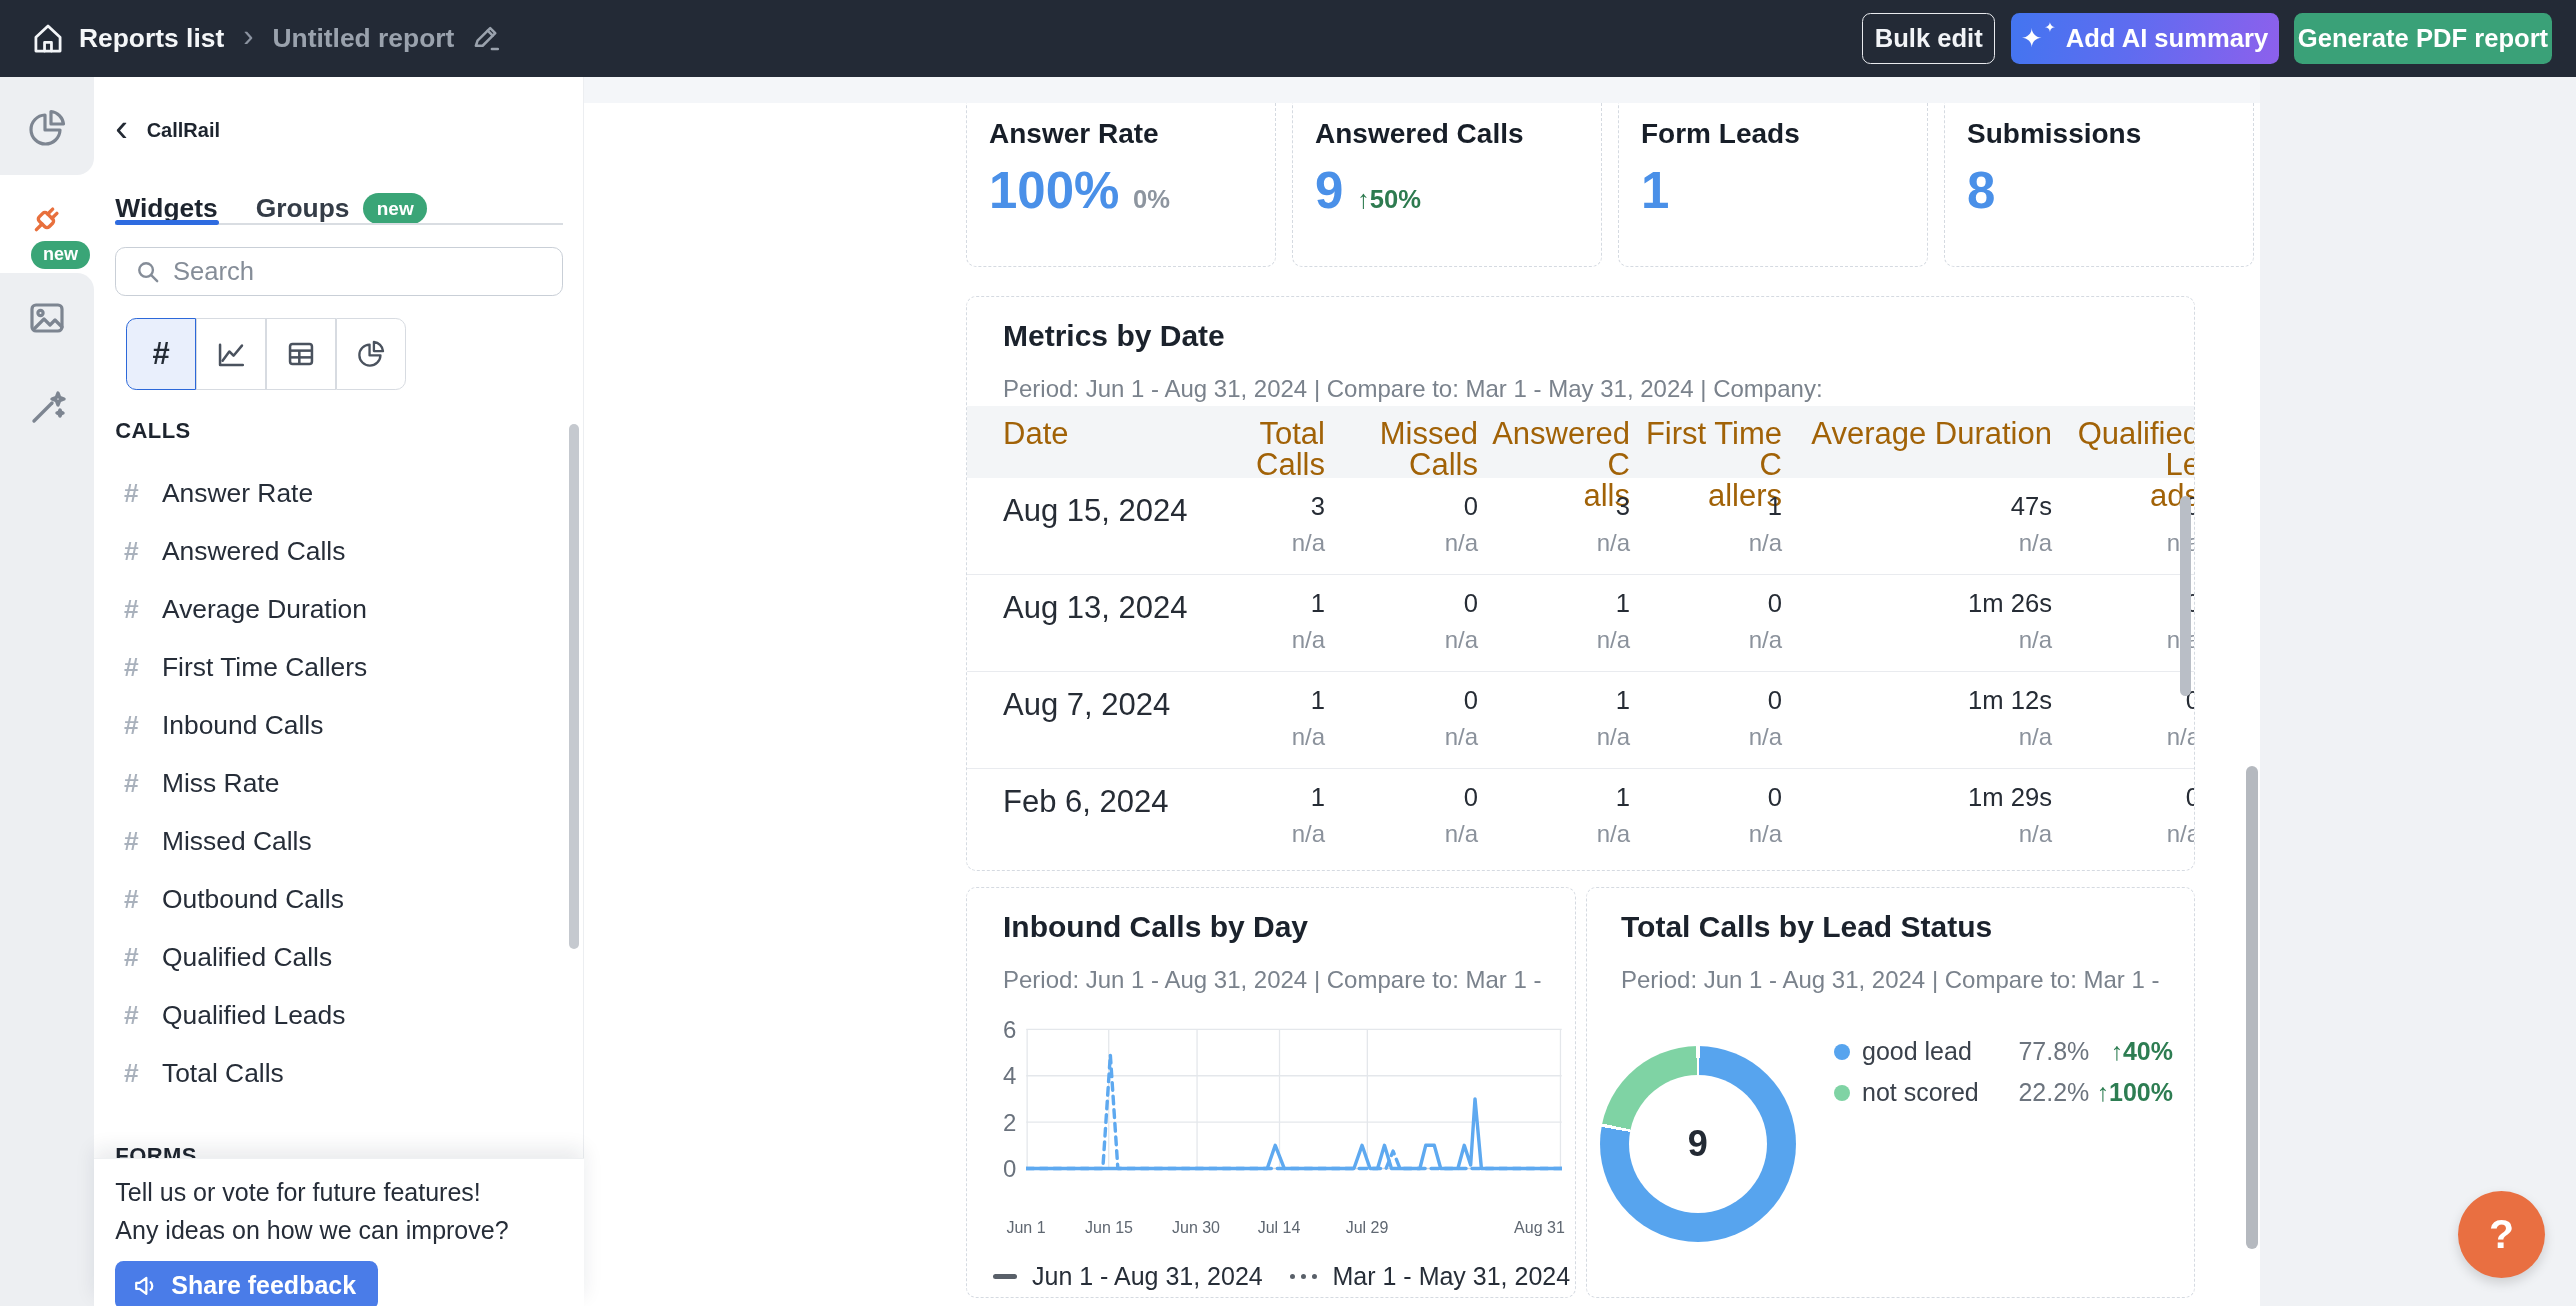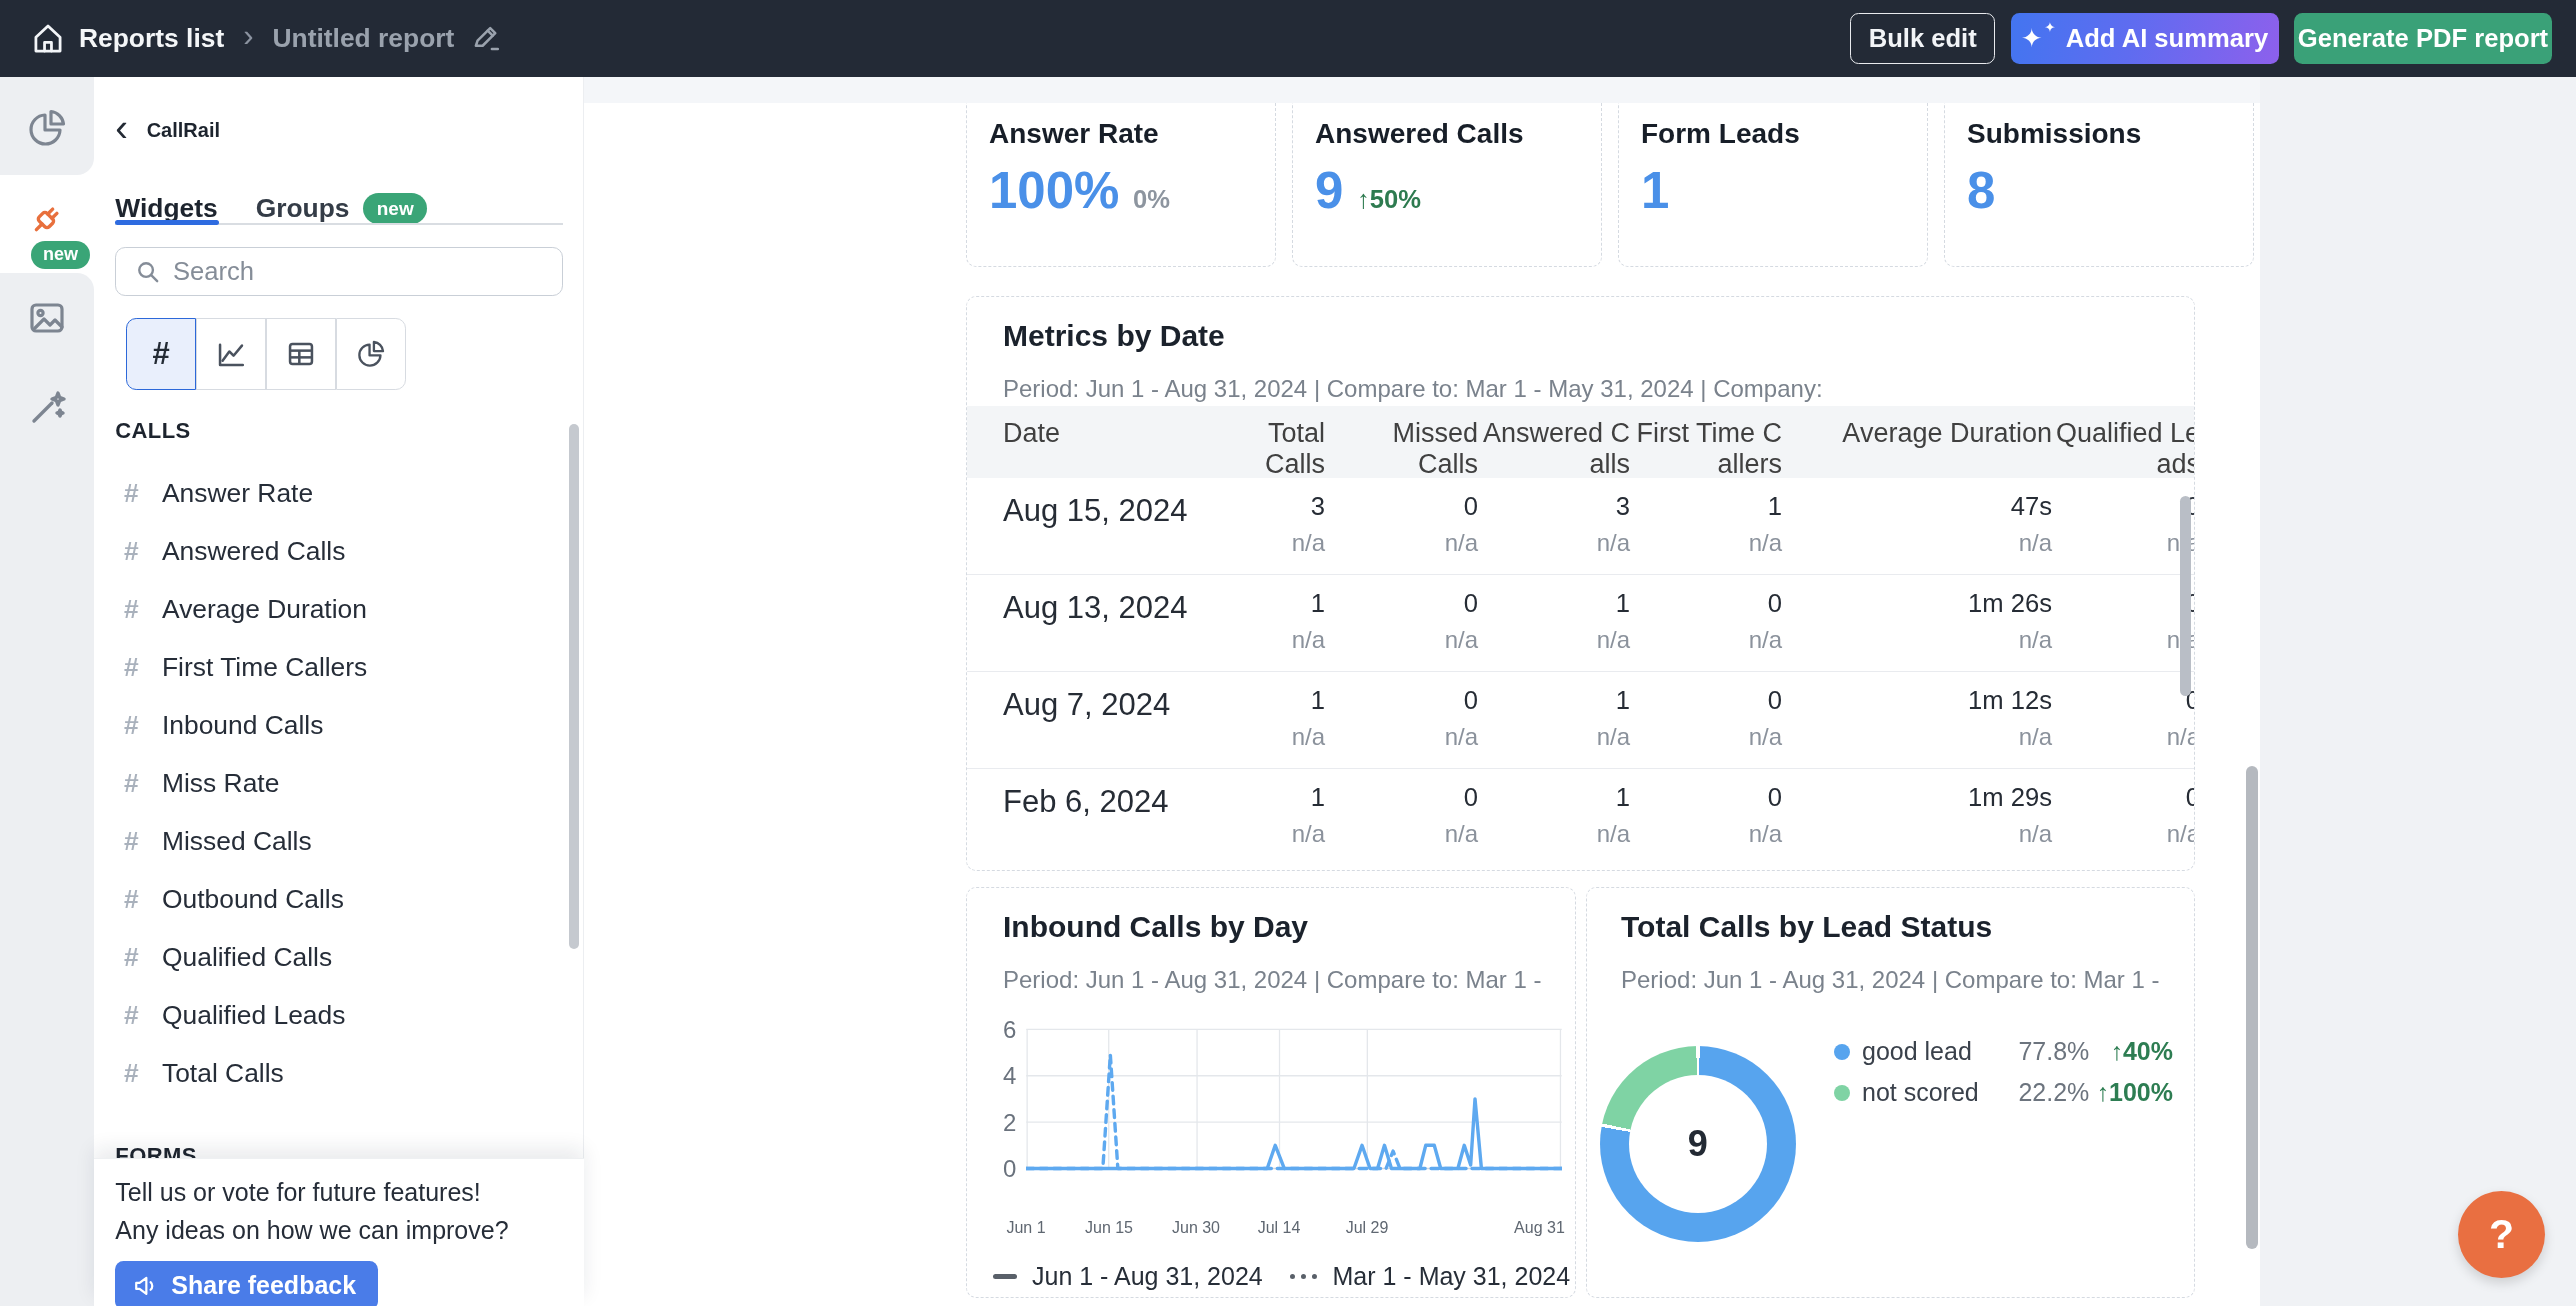--- a/index.html
+++ b/index.html
@@ -9,21 +9,21 @@
 
   
   .topbar { position:absolute; left:0; top:0; width:2576px; height:77px; background:#232a36; display:flex; align-items:center; }
   .crumb-home { margin-left:29px; width:38px; height:38px; color:#f3f5f8; flex:0 0 auto; }
   .crumb-root { margin-left:12px; color:#f4f6f8; font-size:26.4px; font-weight:700; }
   .crumb-sep { margin:0 19px; color:#8b93a0; font-size:31px; line-height:1; padding-bottom:5.1px; }
   .crumb-current { color:#9aa2ad; font-size:26.4px; font-weight:700; }
   .crumb-edit { margin-left:15.4px; width:32px; height:32px; color:#9aa2ad; }
   .topbar-actions { margin-left:auto; margin-right:24px; display:flex; align-items:center; gap:15.4px; }
   .btn { height:51px; border-radius:8.5px; display:flex; align-items:center; justify-content:center; font-size:25.6px; font-weight:700; cursor:pointer; }
-  .btn-bulk { width:145px; background:transparent; border:1.7px solid #e8eaee; color:#f2f4f7; }
+  .btn-bulk { width:133px; background:transparent; border:1.7px solid #e8eaee; color:#f2f4f7; }
   .btn-ai { width:268px; background:linear-gradient(100deg,#4375f0 0%,#5f6cf0 45%,#8d60ec 100%); color:#fff; gap:10.2px; }
   .spark-big { font-size:25.6px; line-height:1; }
   .spark-small { font-size:13.6px; line-height:1; margin-left:-8.5px; margin-top:-22px; }
   .btn-pdf { width:258px; background:#3aa178; color:#fff; }
 
   
   .rail { position:absolute; left:0; top:77px; width:94px; height:1230px; background:#fff; }
   .rail-gray-top { position:absolute; left:0; top:0; width:94px; height:98px; background:#edeff2; border-radius:0 0 17px 0; }
   .rail-gray-bottom { position:absolute; left:0; top:196px; width:94px; height:1034px; background:#edeff2; border-radius:0 17px 0 0; }
   .rail-item { position:absolute; left:0; width:94px; height:82px; display:flex; align-items:center; justify-content:center; cursor:pointer; }
@@ -84,21 +84,21 @@
   .card-period { position:absolute; left:36px; top:78px; font-size:24px; color:#7a828c; white-space:nowrap; overflow:hidden; }
   .mt-header { position:absolute; left:0; top:109px; width:1233px; height:72px; background:#f3f5f7; display:flex; padding-left:36px; }
   .mt-rows { position:absolute; left:0; top:181px; width:1233px; }
   .mt-row { display:flex; padding-left:36px; height:97px; position:relative; }
   .mt-row.divided { border-bottom:1.7px solid #e9ebef; }
   .col { flex:0 0 auto; }
   .col-date { width:213px; text-align:left; }
   .col-n0 { width:109px; } .col-n1 { width:153px; } .col-n2 { width:152px; }
   .col-n3 { width:152px; } .col-n4 { width:270px; } .col-n5 { width:148px; }
   .num { text-align:right; }
-  .mt-header .col { padding-top:12px; font-size:27px; color:#404040; line-height:31px; }
+  .mt-header .col { padding-top:12px; font-size:31px; color:#a16207; line-height:31px; }
   .mt-row .cell-date { padding-top:15.4px; font-size:31px; color:#262c35; }
   .mt-row .cv { display:block; padding-top:13.6px; font-size:25.6px; color:#262c35; }
   .mt-row .cna { display:block; padding-top:8.5px; font-size:24px; color:#8b929c; }
   .mt-scrollbar { position:absolute; right:3.4px; top:199px; width:11px; height:200px; background:#b9bec6; border-radius:6px; }
 
   .chart-card-a { left:382px; top:810px; width:610px; height:411px; overflow:hidden; }
   .chart-card-b { left:1002px; top:810px; width:609px; height:411px; overflow:hidden; }
   .ylab { position:absolute; width:34px; text-align:right; font-size:24px; color:#6a727d; transform:translateY(-50%); left:15.4px; }
   .plot-svg { position:absolute; left:59px; top:133px; }
   .xlab { position:absolute; top:331px; font-size:16px; color:#5f6771; transform:translateX(-50%); white-space:nowrap; }

